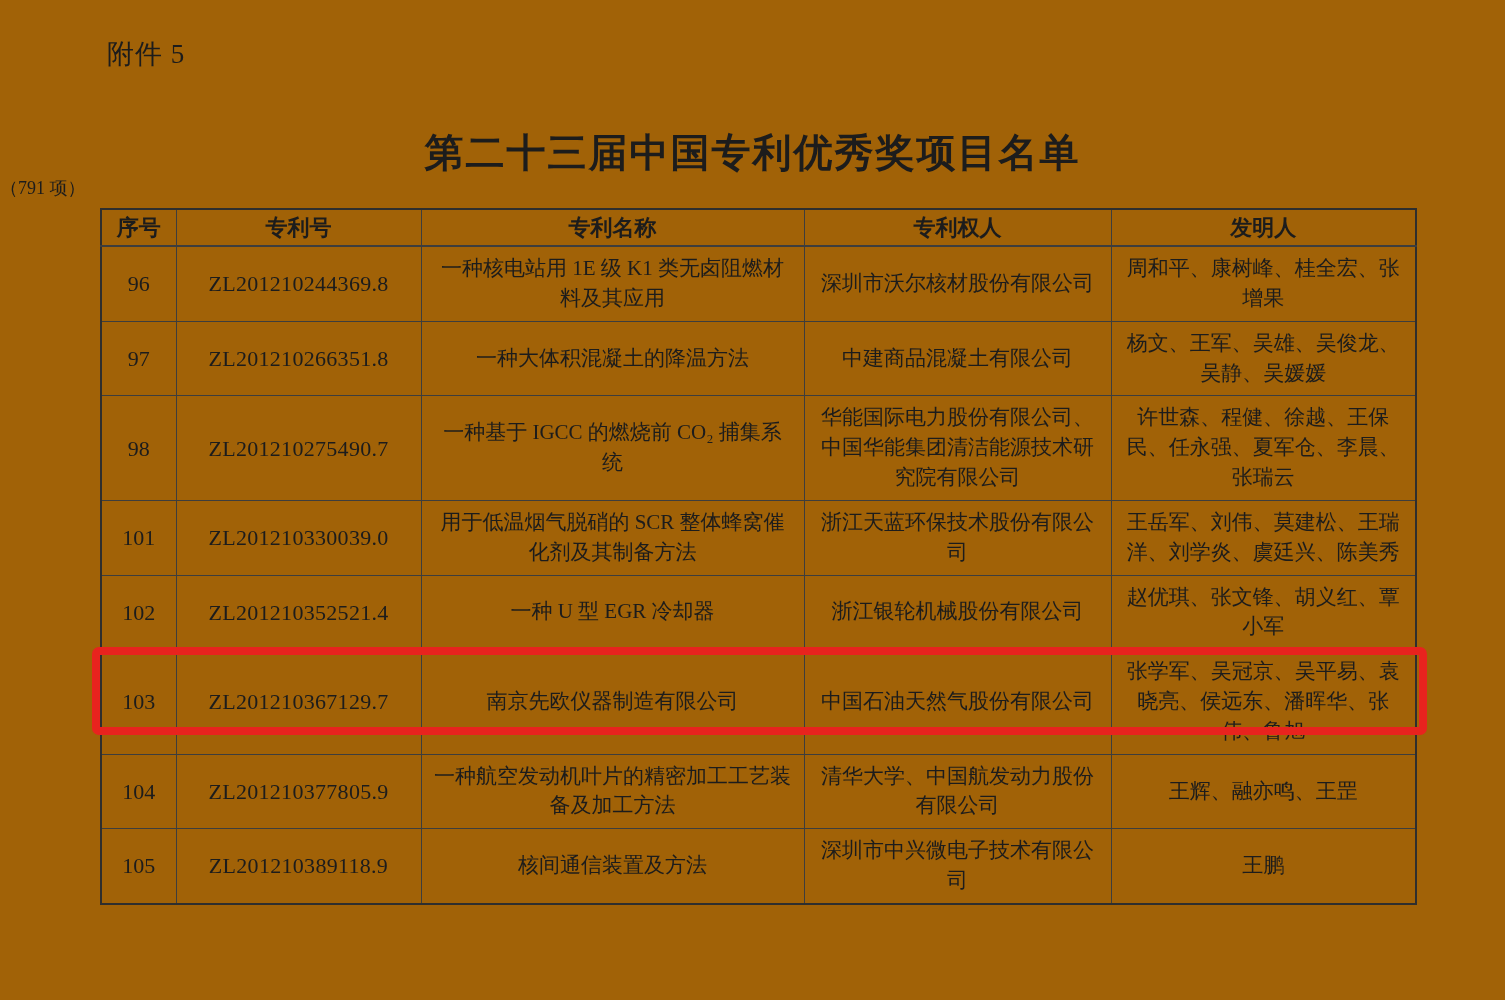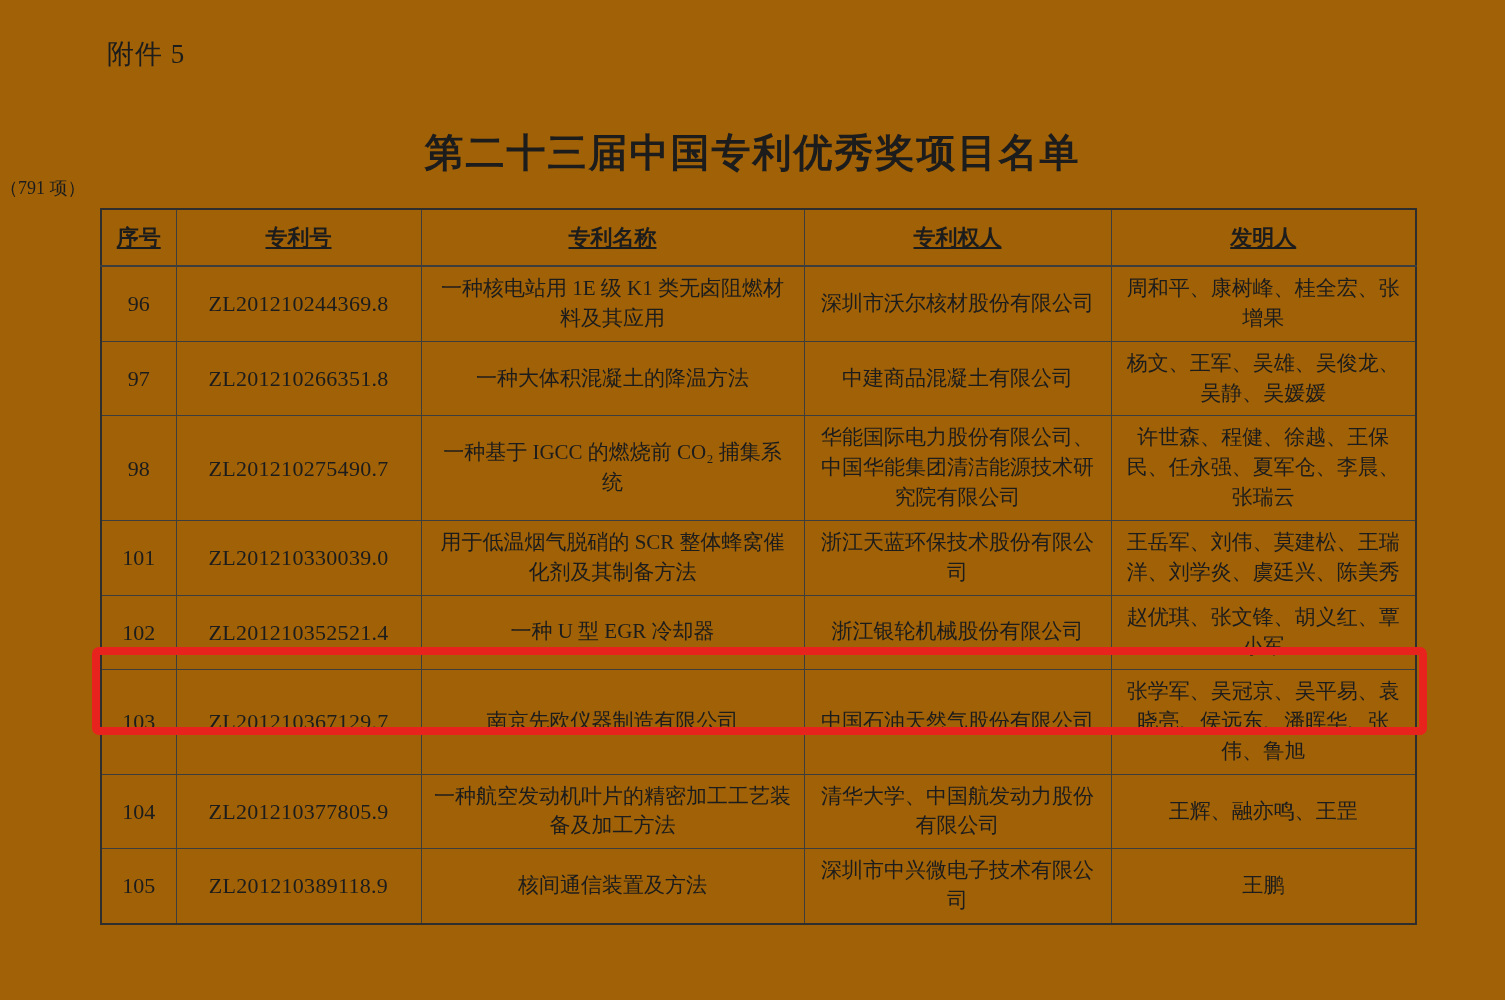--- a/index.html
+++ b/index.html
@@ -60,23 +60,22 @@
     text-align: center;
     vertical-align: middle;
     padding: 7px 12px;
     font-size: 21px;
     line-height: 1.42;
     word-break: break-word;
   }
   #patent-table th {
     font-weight: bold;
     font-size: 22px;
-    padding: 12px 6px;
+    padding: 2px 6px;
     border-bottom-width: 2.6px;
-    text-decoration: underline;
   }
   #patent-table { border: 2.2px solid #2e2e2e; }
   #patent-table td.num  { font-size: 22px; }
   #patent-table td.pat  { font-size: 22px; letter-spacing: 0.3px; }
   #highlight-box {
     position: absolute;
     border: 8px solid #e8231e;
     border-radius: 7px;
     pointer-events: none;
     box-sizing: border-box;

